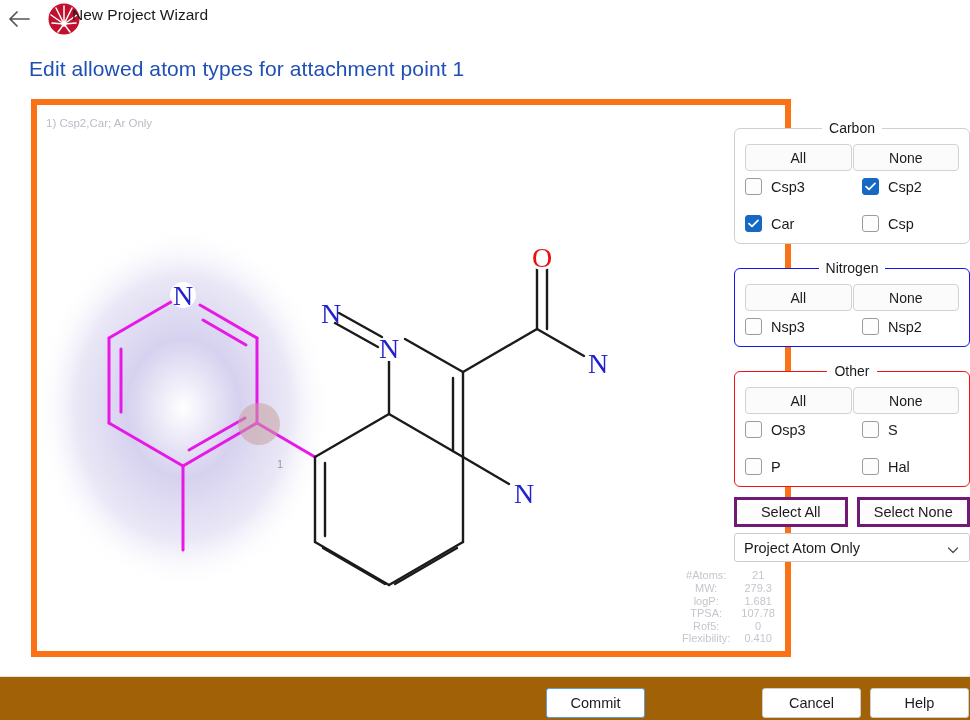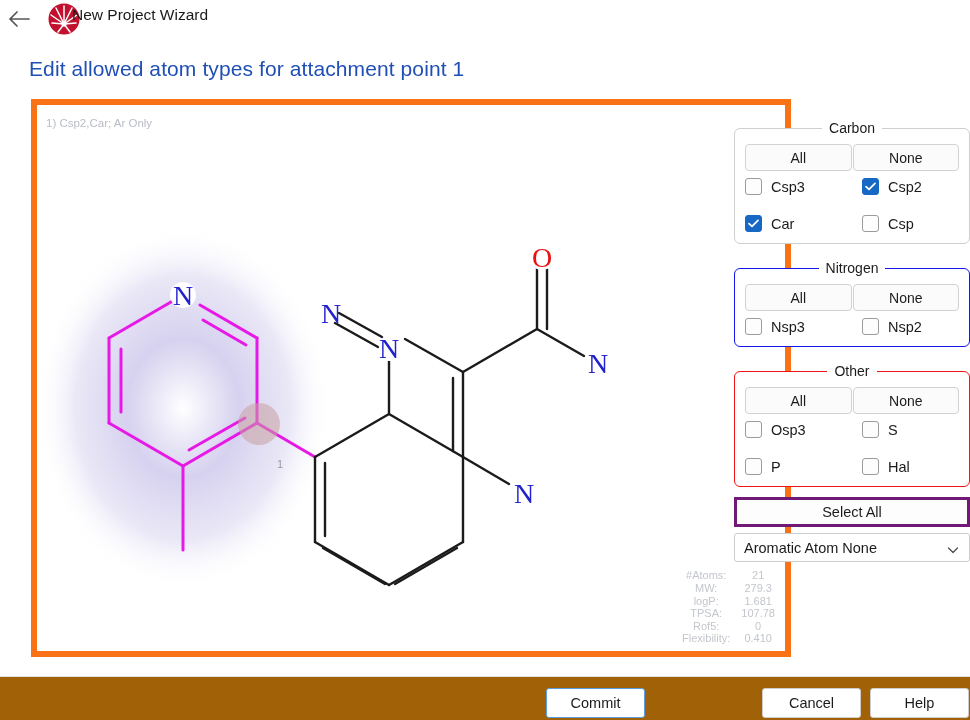--- a/index.html
+++ b/index.html
@@ -437,25 +437,26 @@
           <span class="box">
             
           </span>
           <span class="lbl">Hal</span>
         </div>
       </div>
     </fieldset>
 
     <div id="selectrow">
       <button class="widebtn">Select All</button>
+      <button class="widebtn">Select None</button>
     </div>
 
 
     <div id="ring-select">
-      <span class="val">Aromatic Atom None</span>
+      <span class="val">Project Atom Only</span>
       <span class="chev">
         <svg width="12" height="12" viewBox="0 0 12 12">
           <path d="M1.5 4 L6 8.5 L10.5 4" fill="none" stroke="#4a4a4a" stroke-width="1.2" stroke-linecap="round" stroke-linejoin="round"></path>
         </svg>
       </span>
     </div>
   </div>
 
   <div id="footer">
     <button class="footbtn" id="btn-commit">Commit</button>

